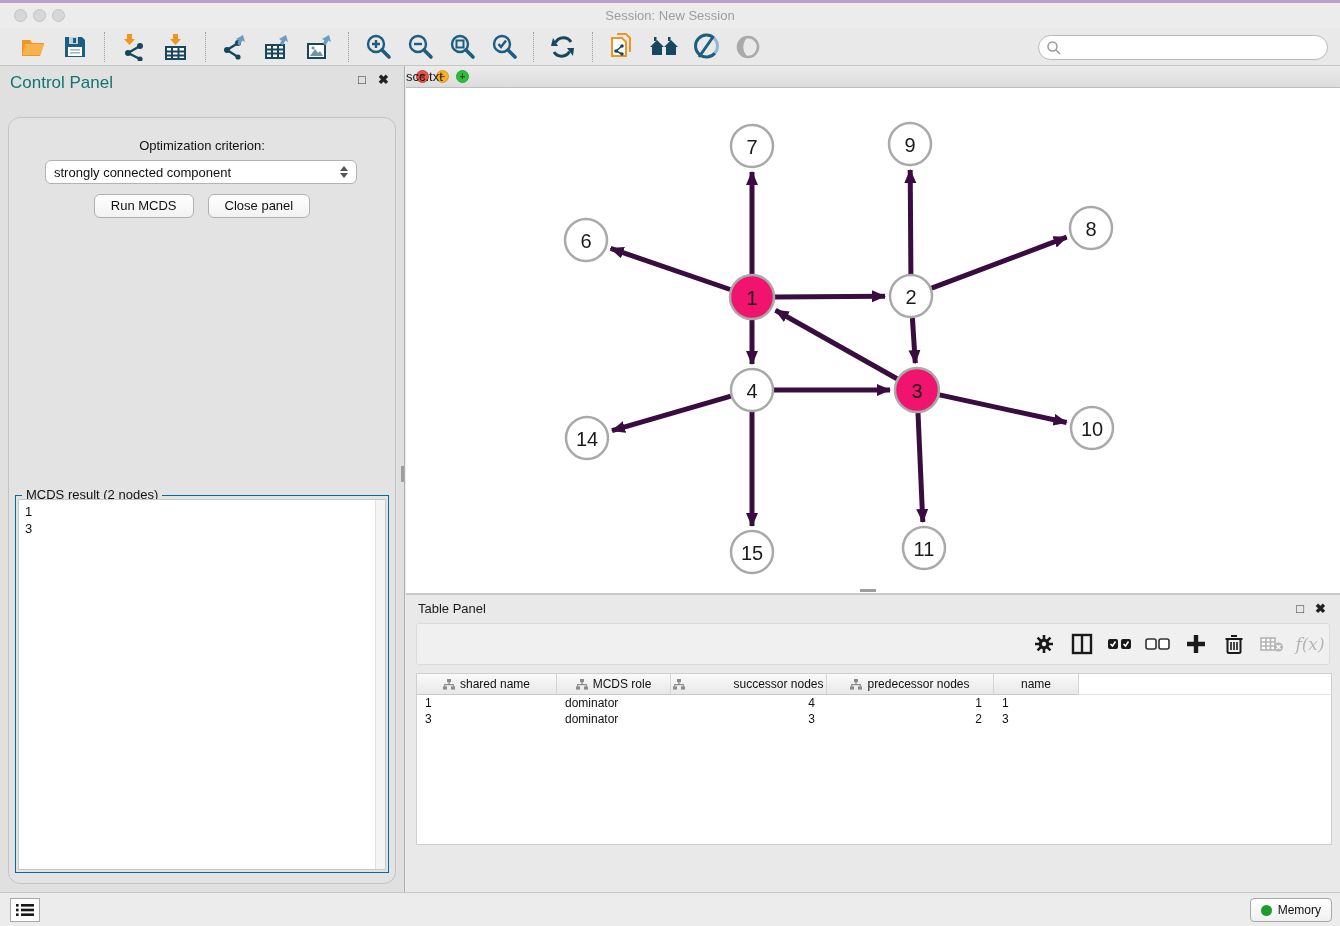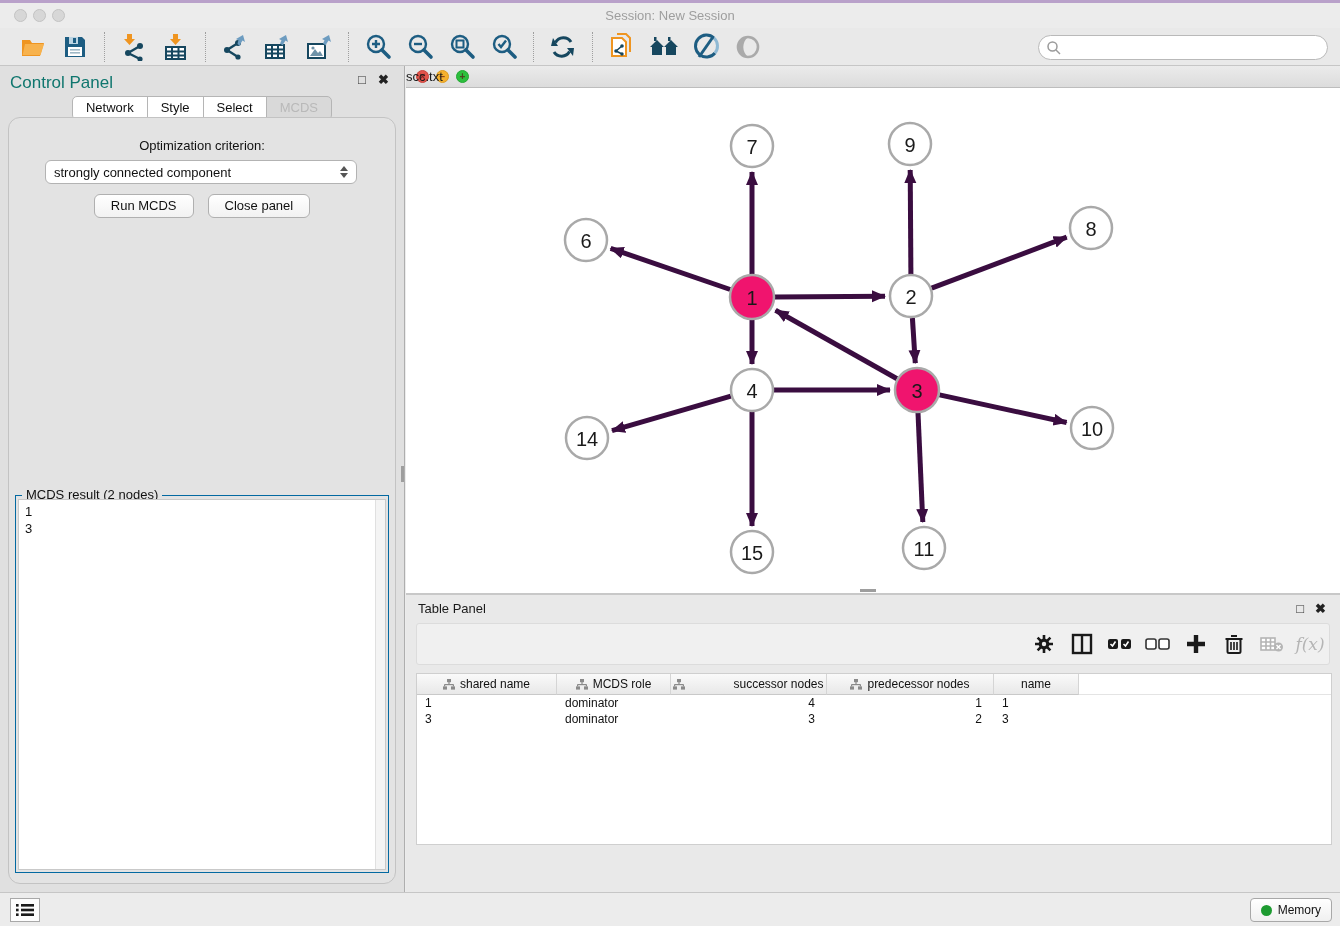--- a/index.html
+++ b/index.html
@@ -235,26 +235,20 @@
     <input type="text" placeholder="" style="">
   </div>
 </div>
 
 <div id="control-panel" class="abs">
   <div id="cp-head">
     <span id="cp-title">Control Panel</span>
     <span class="float-glyph abs" style="left:358px;top:6px">□</span>
     <span class="close-glyph abs" style="left:378px;top:6px">✖</span>
   </div>
-  <div id="cp-tabs">
-      <div class="seg">Network</div>
-      <div class="seg">Style</div>
-      <div class="seg">Select</div>
-      <div class="seg active">MCDS</div>
-    </div>
   <div id="cp-box">
     <div id="opt-label">Optimization criterion:</div>
     <div id="opt-select">
       <span>strongly connected component</span>
       <span class="stepper">
           <span class="tri-up"></span>
           <span class="tri-dn"></span>
         </span>
     </div>
     <div id="cp-buttons">

